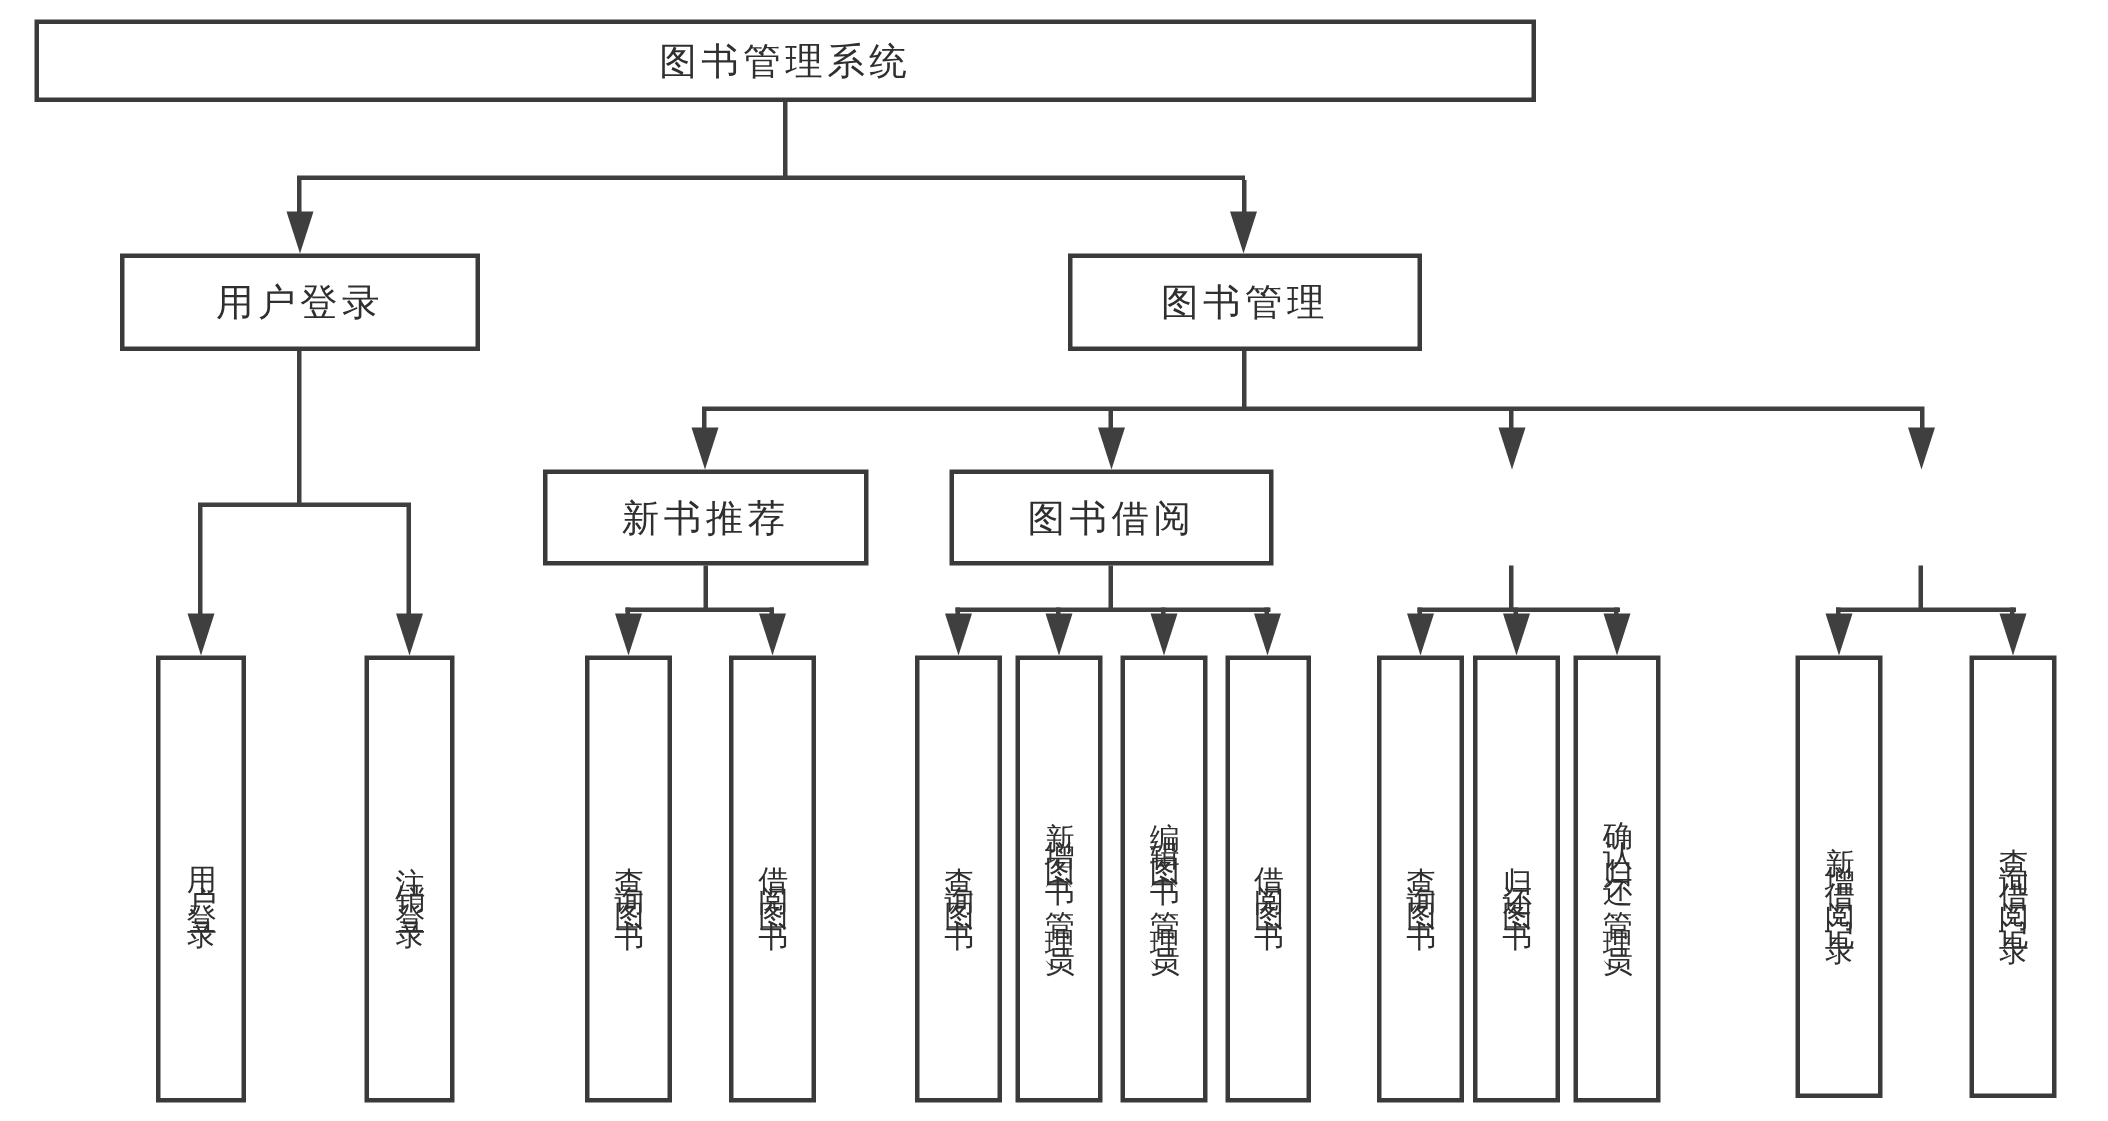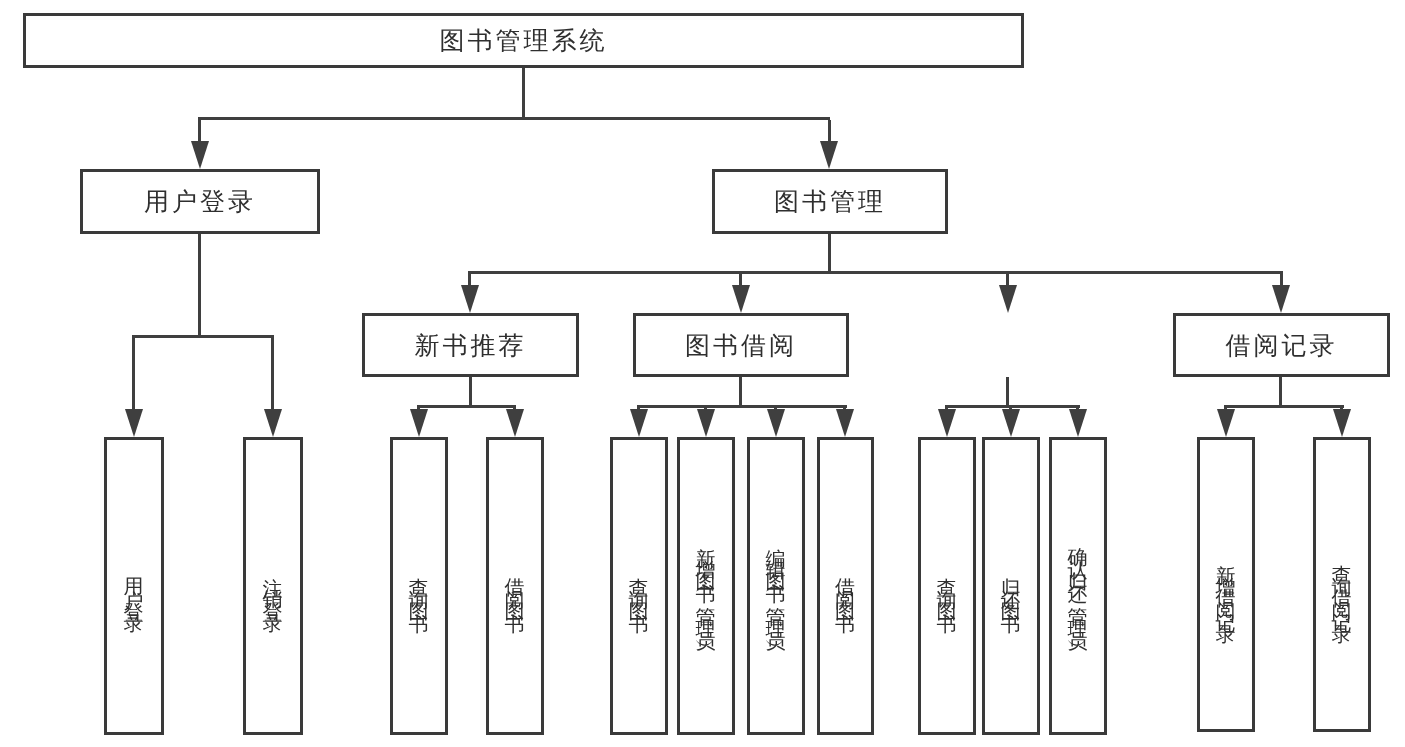--- a/index.html
+++ b/index.html
@@ -95,23 +95,20 @@
   <div class="arrow" style="left:732px;top:285px;"></div>
   <div class="arrow" style="left:999px;top:285px;"></div>
   <div class="arrow" style="left:1272px;top:285px;"></div>
 
   <div class="box" style="left:633px;top:313px;width:216px;height:64px;">
     <span class="hlabel">图书借阅</span>
   </div>
   <div class="box" style="left:362px;top:313px;width:217px;height:64px;">
     <span class="hlabel">新书推荐</span>
   </div>
-  <div class="box" style="left:1173px;top:313px;width:217px;height:64px;">
-    <span class="hlabel">借阅记录</span>
-  </div>
 
   <div class="vline" style="left:469px;top:377px;height:31px;"></div>
   <div class="hline" style="left:417px;top:405px;width:99px;"></div>
   <div class="vline" style="left:417px;top:405px;height:7px;"></div>
   <div class="vline" style="left:513px;top:405px;height:7px;"></div>
   <div class="arrow" style="left:410px;top:409px;"></div>
   <div class="arrow" style="left:506px;top:409px;"></div>
 
   <div class="vline" style="left:739px;top:377px;height:31px;"></div>
   <div class="hline" style="left:637px;top:405px;width:210px;"></div>

